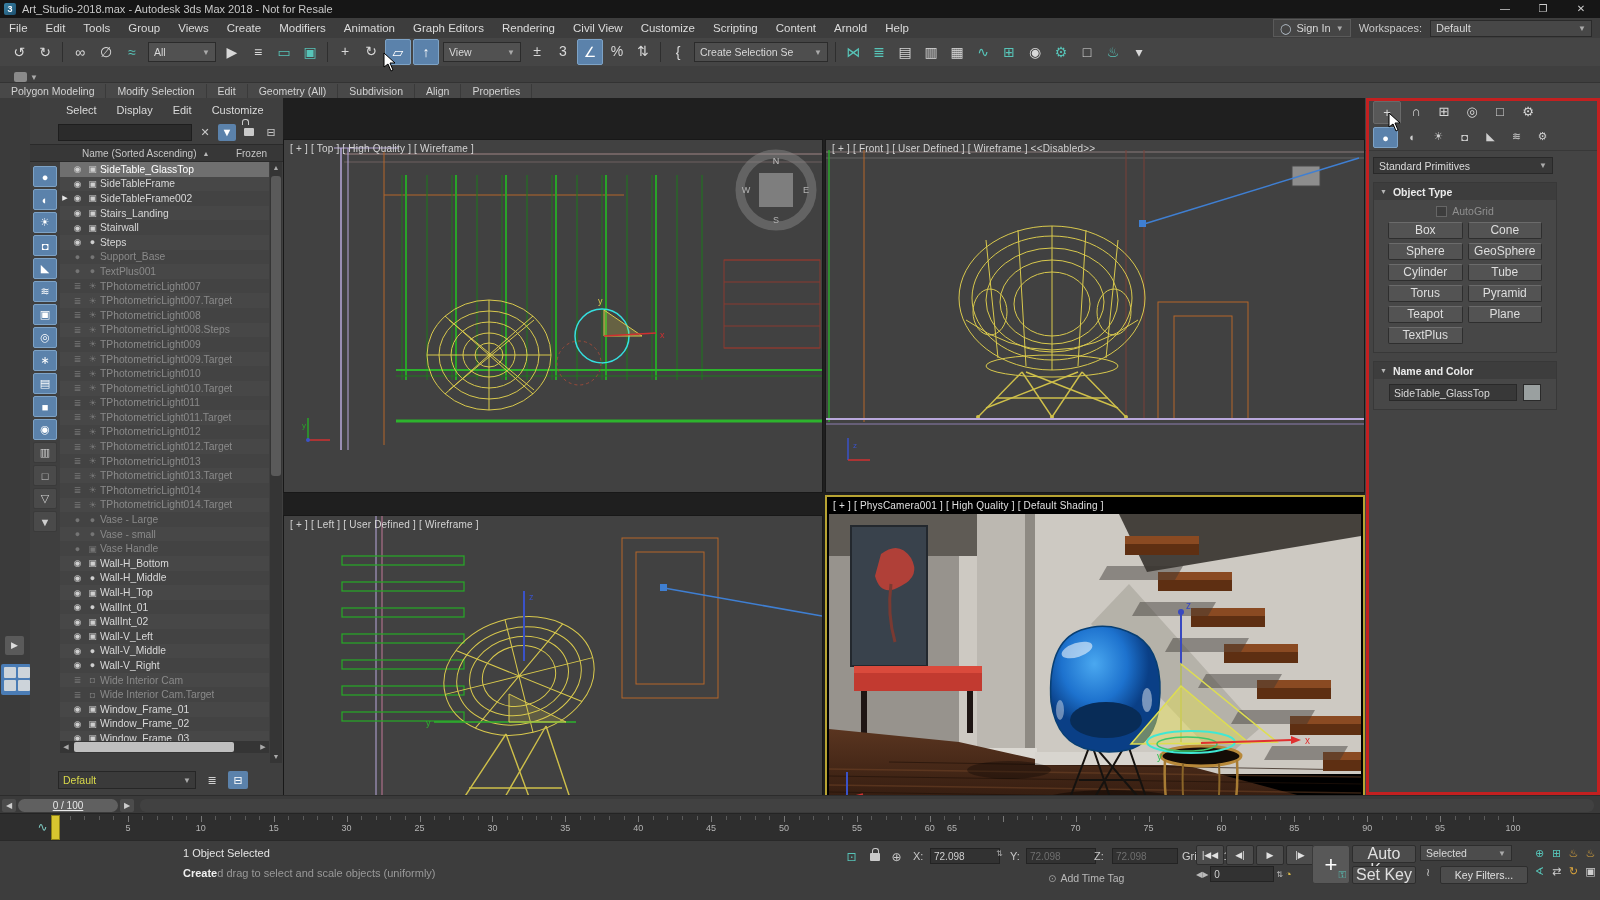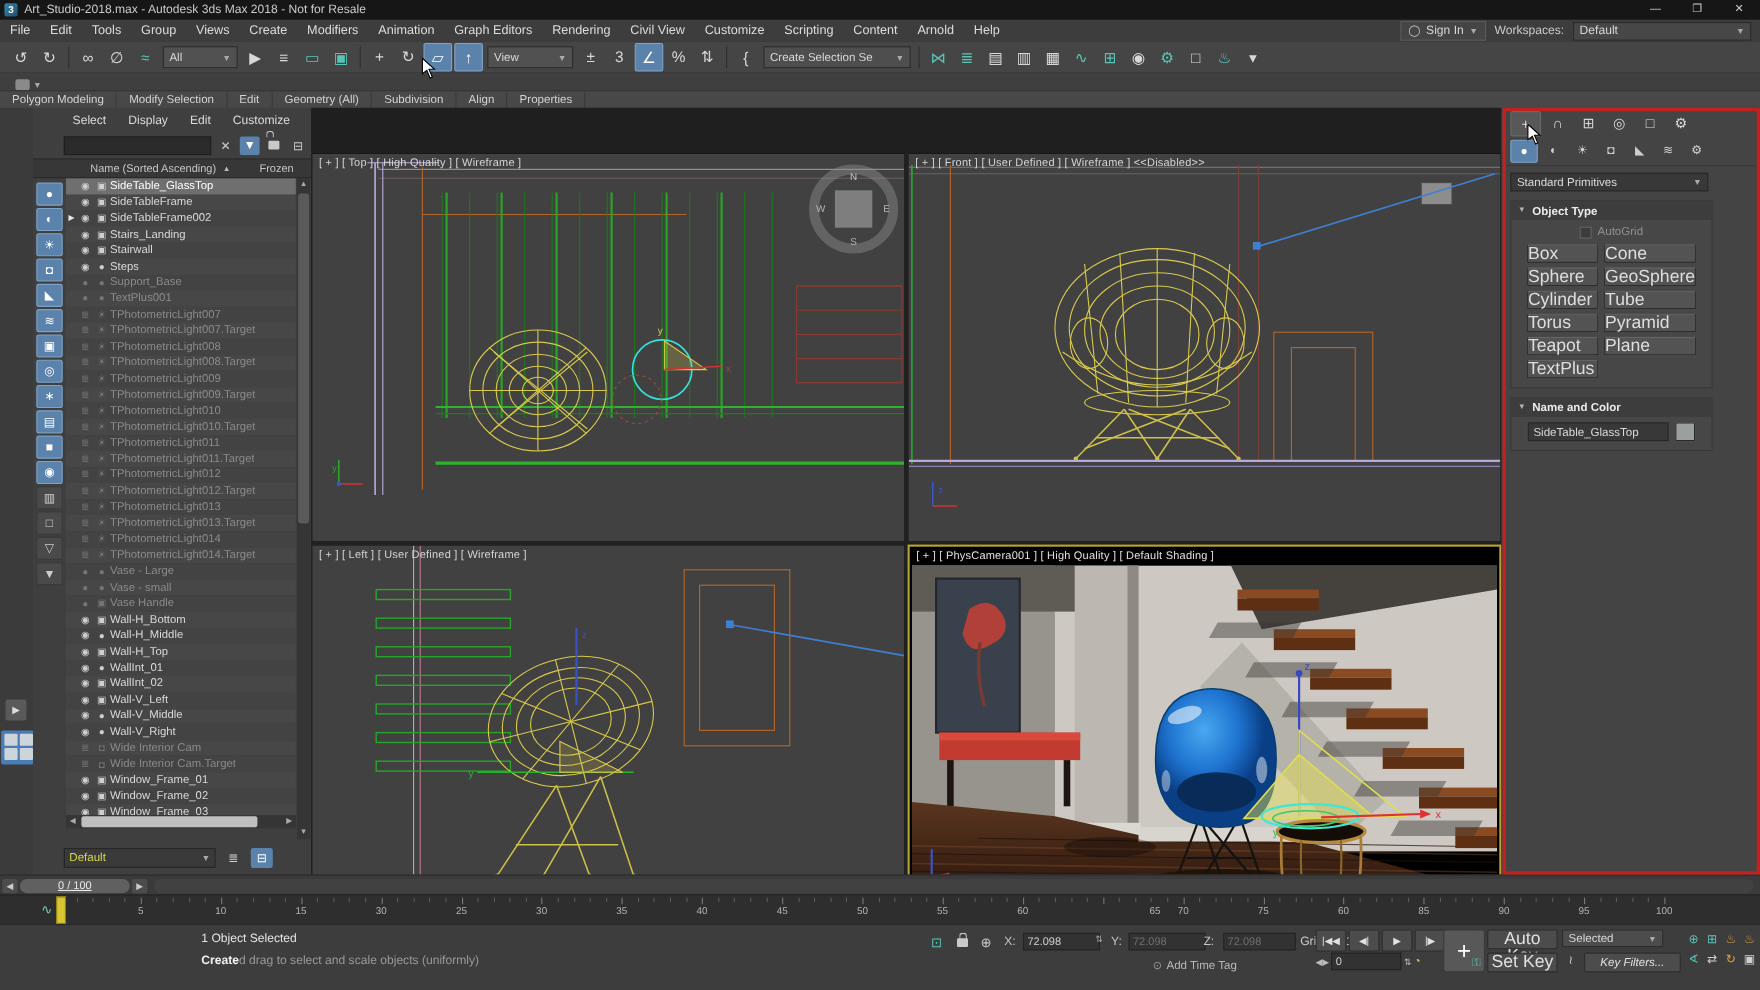--- a/index.html
+++ b/index.html
@@ -89,21 +89,21 @@
   #exp-bottom{position:absolute;left:0;bottom:4px;width:100%;height:22px;display:flex;align-items:center;padding-left:28px;gap:6px;box-sizing:border-box;}
   #layer-dd{width:128px;height:16px;background:#3a3a3a;border:1px solid #262626;color:#d8d84a;font-size:10.5px;
     display:flex;align-items:center;justify-content:space-between;padding:0 4px;}
   .exp-bbtn{width:20px;height:18px;display:flex;align-items:center;justify-content:center;font-size:11px;color:#cfcfcf;border-radius:2px;}
   .exp-bbtn.active{background:#5b82ab;color:#fff;}
   
   #viewports{position:absolute;left:283px;top:98px;width:1082px;height:697px;background:#1f1f1f;}
   .vp{position:absolute;background:#414141;border:1px solid #181818;box-sizing:border-box;overflow:hidden;margin-top:41px;}
   #vp-top{left:0;top:0;width:540px;height:354px;}
   #vp-front{left:542px;top:0;width:540px;height:354px;}
-  #vp-left{left:0;top:356px;width:540px;height:341px;padding-left:36px;}
+  #vp-left{left:0;top:376px;width:540px;height:341px;padding-left:36px;}
   #vp-cam{left:542px;top:356px;width:540px;height:341px;background:#000;border:2px solid #b7a332;}
   .vp-label{position:absolute;left:6px;top:3px;font-size:10px;color:#d4d4d4;z-index:5;letter-spacing:.2px;}
   #vp-cam .vp-label{color:#e0e0e0;}
   .vp svg{position:absolute;left:0;top:0;}
   #cam-img{position:absolute;left:2px;top:17px;}
   
   #cmdpanel{position:absolute;left:1365px;top:98px;width:235px;height:697px;background:#444;}
   #red-frame{position:absolute;left:1px;top:0px;width:228px;height:691px;border:3px solid #c32020;pointer-events:none;z-index:20;}
   #cp-tabs{display:flex;padding:3px 0 0 8px;gap:2px;}
   .cp-tab{width:26px;height:21px;display:flex;align-items:center;justify-content:center;font-size:13px;color:#d8d8d8;border-radius:2px;}
@@ -115,21 +115,21 @@
     display:flex;align-items:center;justify-content:space-between;padding:0 5px;box-sizing:border-box;}
   .rollout{margin:8px 0 0 8px;width:182px;border:1px solid #383838;background:#474747;}
   .ro-head{height:17px;background:#3d3d3d;display:flex;align-items:center;font-size:10.5px;font-weight:bold;color:#eaeaea;gap:6px;padding:0 6px;}
   .ro-head .tri{font-size:7px;color:#b5b5b5;font-weight:normal;}
   .ro-body{padding:5px 6px 8px 6px;}
   #autogrid-row{display:flex;align-items:center;justify-content:center;gap:5px;margin-bottom:5px;}
   #autogrid-box{width:9px;height:9px;border:1px solid #666;background:#3d3d3d;}
   #autogrid-label{font-size:10.5px;color:#8f8f8f;}
   #obj-grid{display:grid;grid-template-columns:1fr 1fr;gap:4px 5px;padding:0 8px;}
   .obj-btn{height:15px;background:#535353;border:1px solid #2e2e2e;border-top-color:#6b6b6b;border-radius:2px;
-    font-size:16px;color:#dedede;text-align:left;line-height:15px;}
+    font-size:12px;color:#dedede;text-align:center;line-height:15px;}
   #namecolor-row{display:flex;align-items:center;gap:6px;justify-content:center;}
   #obj-name{width:118px;height:15px;background:#383838;border:1px solid #292929;color:#d8d8d8;font-size:10.5px;padding:0 4px;}
   #color-swatch{width:16px;height:15px;background:#9aa0a0;border:1px solid #2a2a2a;}
   
   #timeslider{position:absolute;left:0;top:795px;width:1600px;height:18px;background:#3a3a3a;border-top:1px solid #2c2c2c;display:flex;align-items:center;}
   .ts-arrow{width:14px;height:13px;background:#4c4c4c;border-radius:2px;margin:0 2px;font-size:8px;color:#ccc;text-align:center;line-height:13px;}
   #ts-handle{width:100px;height:13px;background:#606060;border-radius:7px;font-size:10px;color:#e8e8e8;text-align:center;line-height:13px;text-decoration:underline;}
   #ts-track{flex:1;height:13px;background:#414141;border-radius:6px;margin:0 6px 0 4px;}
   #trackbar{position:absolute;left:0;top:813px;width:1600px;height:27px;background:#2e2e2e;border-top:1px solid #242424;}
   #mini-curve{position:absolute;left:34px;top:5px;width:17px;height:16px;color:#7ec8c0;font-size:12px;text-align:center;line-height:16px;}
@@ -165,21 +165,21 @@
   #frame-field{width:56px;height:14px;background:#323232;border:1px solid #232323;color:#cfcfcf;font-size:10px;padding:0 3px;}
   #bigkey{position:absolute;left:1312px;top:4px;width:36px;height:37px;background:#585858;border:1px solid #3a3a3a;border-radius:3px;
     color:#fff;font-size:22px;display:flex;align-items:center;justify-content:center;}
   #bigkey .keyglyph{position:absolute;right:3px;bottom:2px;font-size:10px;color:#57c4b8;}
   .keybtn{position:absolute;width:62px;height:16px;background:#4c4c4c;border:1px solid #2d2d2d;border-radius:2px;
     font-size:16px;color:#e0e0e0;text-align:center;line-height:16px;}
   #keymode-dd{position:absolute;left:1420px;top:4px;width:92px;height:16px;background:#4c4c4c;border:1px solid #2d2d2d;
     font-size:10.5px;color:#d8d8d8;display:flex;align-items:center;justify-content:space-between;padding:0 5px;box-sizing:border-box;}
   #keyfilter-ico{position:absolute;left:1420px;top:25px;width:16px;text-align:center;font-size:11px;color:#c9c9c9;}
   #keyfilters-btn{position:absolute;left:1440px;top:25px;width:86px;height:16px;background:#4c4c4c;border:1px solid #2d2d2d;border-radius:2px;
-    font-size:10.5px;color:#e0e0e0;text-align:center;line-height:16px;font-style:italic;}
+    font-size:10.5px;color:#e0e0e0;text-align:center;line-height:16px;}
   #navicons{position:absolute;left:1532px;top:4px;width:68px;display:flex;flex-wrap:wrap;gap:2px;}
   .nav-btn{width:15px;height:16px;display:flex;align-items:center;justify-content:center;font-size:11px;border-radius:2px;color:#cfcfcf;}
   .nav-btn.teal{color:#57c4b8;}
   .nav-btn.yellow{color:#d9a33c;}
   
   .cursor{position:absolute;z-index:50;pointer-events:none;}
 </style>
 </head>
 <body>
 
@@ -531,21 +531,21 @@
             <span class="rw-arrow"></span>
             <span class="rw-g1">≣</span>
             <span class="rw-g2">☀</span>
             <span class="rw-name">TPhotometricLight008</span>
           </div>
 
           <div class="row dim">
             <span class="rw-arrow"></span>
             <span class="rw-g1">≣</span>
             <span class="rw-g2">☀</span>
-            <span class="rw-name">TPhotometricLight008.Target</span>
+            <span class="rw-name">TPhotometricLight008.Steps</span>
           </div>
 
           <div class="row dim">
             <span class="rw-arrow"></span>
             <span class="rw-g1">≣</span>
             <span class="rw-g2">☀</span>
             <span class="rw-name">TPhotometricLight009</span>
           </div>
 
           <div class="row dim">
@@ -1241,21 +1241,21 @@
         <div class="tick" style="left: 886.06px;"></div>
         <div class="tick" style="left: 900.64px;"></div>
         <div class="tick" style="left: 915.22px;"></div>
         <div class="tick major" style="left: 929.8px;"></div>
         <div class="tick-label" style="left: 929.8px;">60</div>
         <div class="tick" style="left: 944.38px;"></div>
         <div class="tick" style="left: 958.96px;"></div>
         <div class="tick" style="left: 973.54px;"></div>
         <div class="tick" style="left: 988.12px;"></div>
         <div class="tick major" style="left: 1002.7px;"></div>
-        <div class="tick-label" style="left: 1050px;">65</div>
+        <div class="tick-label" style="left: 952px;">65</div>
         <div class="tick" style="left: 1017.28px;"></div>
         <div class="tick" style="left: 1031.86px;"></div>
         <div class="tick" style="left: 1046.44px;"></div>
         <div class="tick" style="left: 1061.02px;"></div>
         <div class="tick major" style="left: 1075.6px;"></div>
         <div class="tick-label" style="left: 1075.6px;">70</div>
         <div class="tick" style="left: 1090.18px;"></div>
         <div class="tick" style="left: 1104.76px;"></div>
         <div class="tick" style="left: 1119.34px;"></div>
         <div class="tick" style="left: 1133.92px;"></div>

